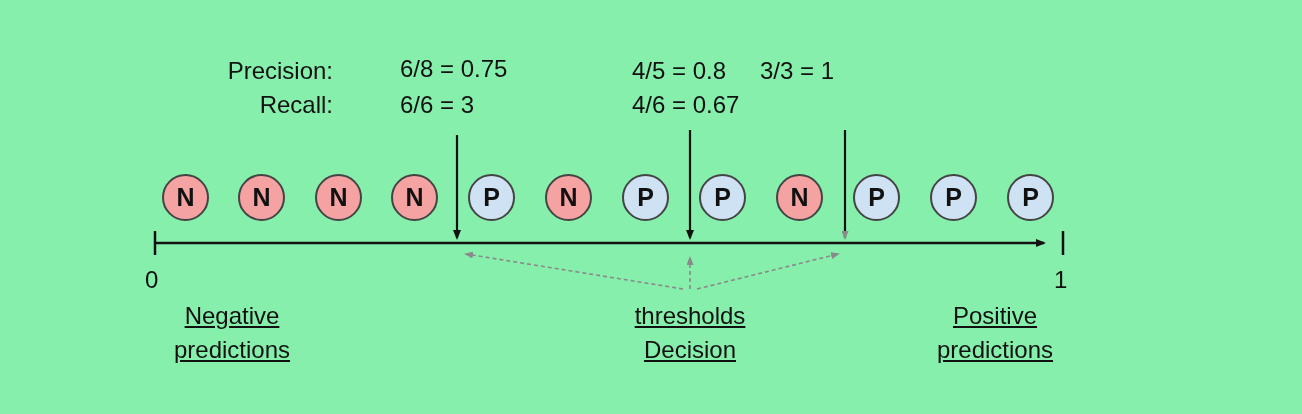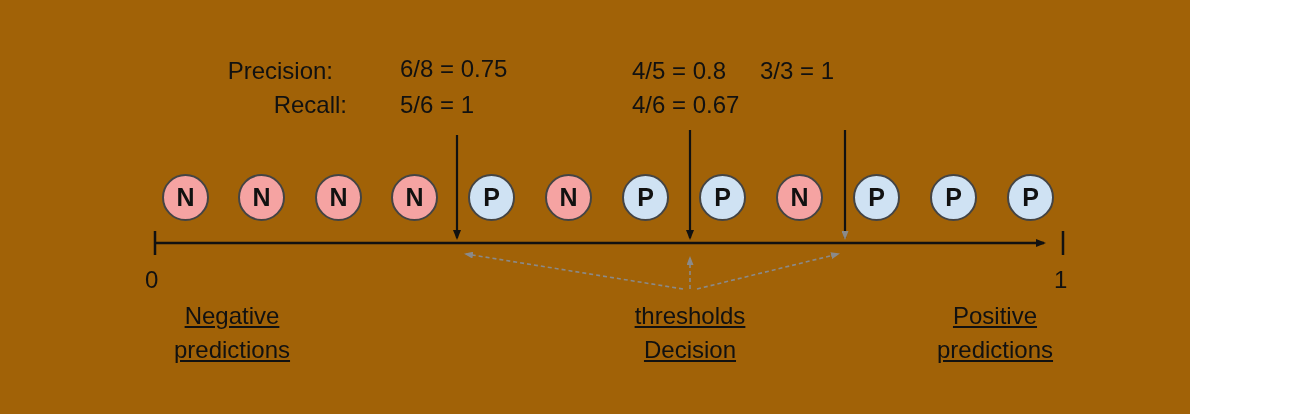--- a/index.html
+++ b/index.html
@@ -1,19 +1,19 @@
 <!DOCTYPE html>
 <html><head>
 <meta charset="utf-8">
 <style>
   html,body{margin:0;padding:0;background:#ffffff;}
   #stage{
     position:relative;
-    width:1190px;height:414px;
-    background:#a16207;
+    width:1302px;height:414px;
+    background:#86efac;
     font-family:"Liberation Sans", sans-serif;
     color:#111;
     overflow:hidden;
   }
   .abs{position:absolute;}
   .metric-text{font-size:24px;line-height:28px;white-space:nowrap;}
   .metric-labels{text-align:right;width:125px;}
   .circle{
     position:absolute;
     top:174px;
@@ -32,24 +32,24 @@
   }
   .caption span{display:block;}
   svg.overlay{position:absolute;left:0;top:0;pointer-events:none;}
 </style>
 </head>
 <body>
 
 <div id="stage">
 
   <div class="abs metric-text metric-labels" style="left:208px;top:57px;">Precision:</div>
-  <div class="abs metric-text metric-labels" style="left:222px;top:91px;">Recall:</div>
+  <div class="abs metric-text metric-labels" style="left:208px;top:91px;">Recall:</div>
 
   <div class="abs metric-text" style="left:400px;top:55px;">6/8 = 0.75</div>
-  <div class="abs metric-text" style="left:400px;top:91px;">5/6 = 1</div>
+  <div class="abs metric-text" style="left:400px;top:91px;">6/6 = 3</div>
 
   <div class="abs metric-text" style="left:632px;top:57px;">4/5 = 0.8</div>
   <div class="abs metric-text" style="left:632px;top:91px;">4/6 = 0.67</div>
 
   <div class="abs metric-text" style="left:760px;top:57px;">3/3 = 1</div>
 
   <svg class="overlay" width="1302" height="414" viewBox="0 0 1302 414">
     <defs>
       <marker id="arrowBlack" markerWidth="10" markerHeight="8" refX="8" refY="4" orient="auto" markerUnits="userSpaceOnUse">
         <path d="M0,0 L10,4 L0,8 z" fill="#111"></path>

